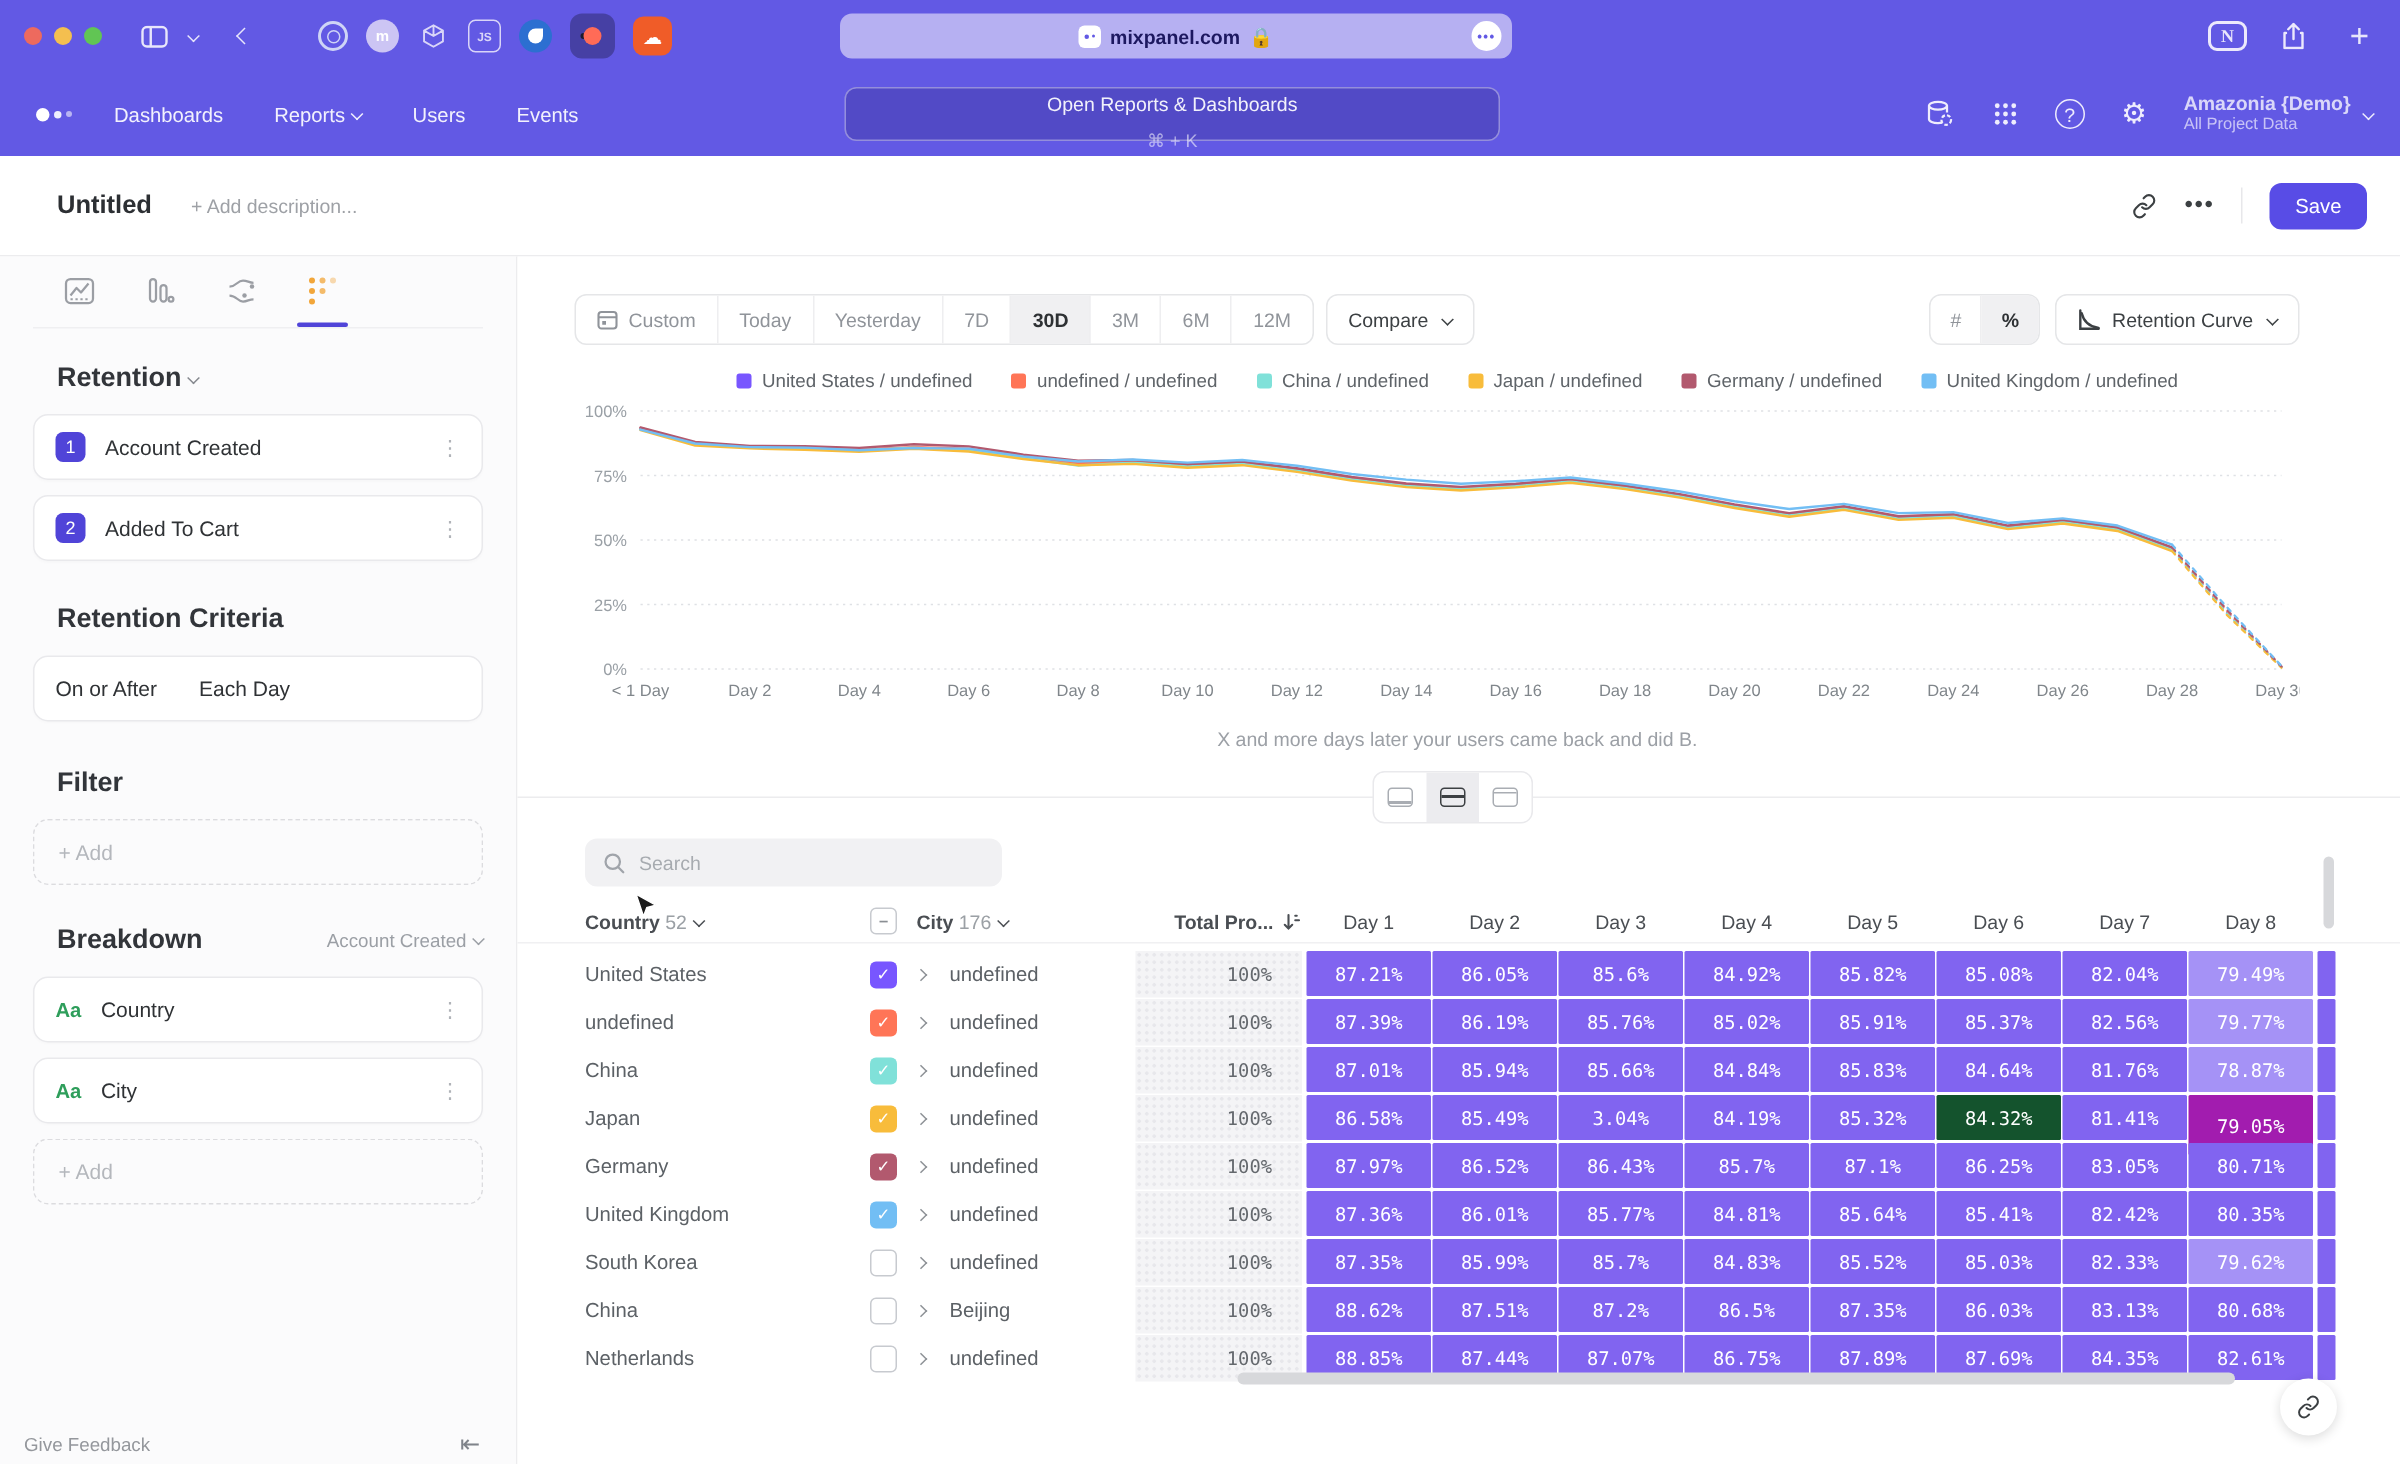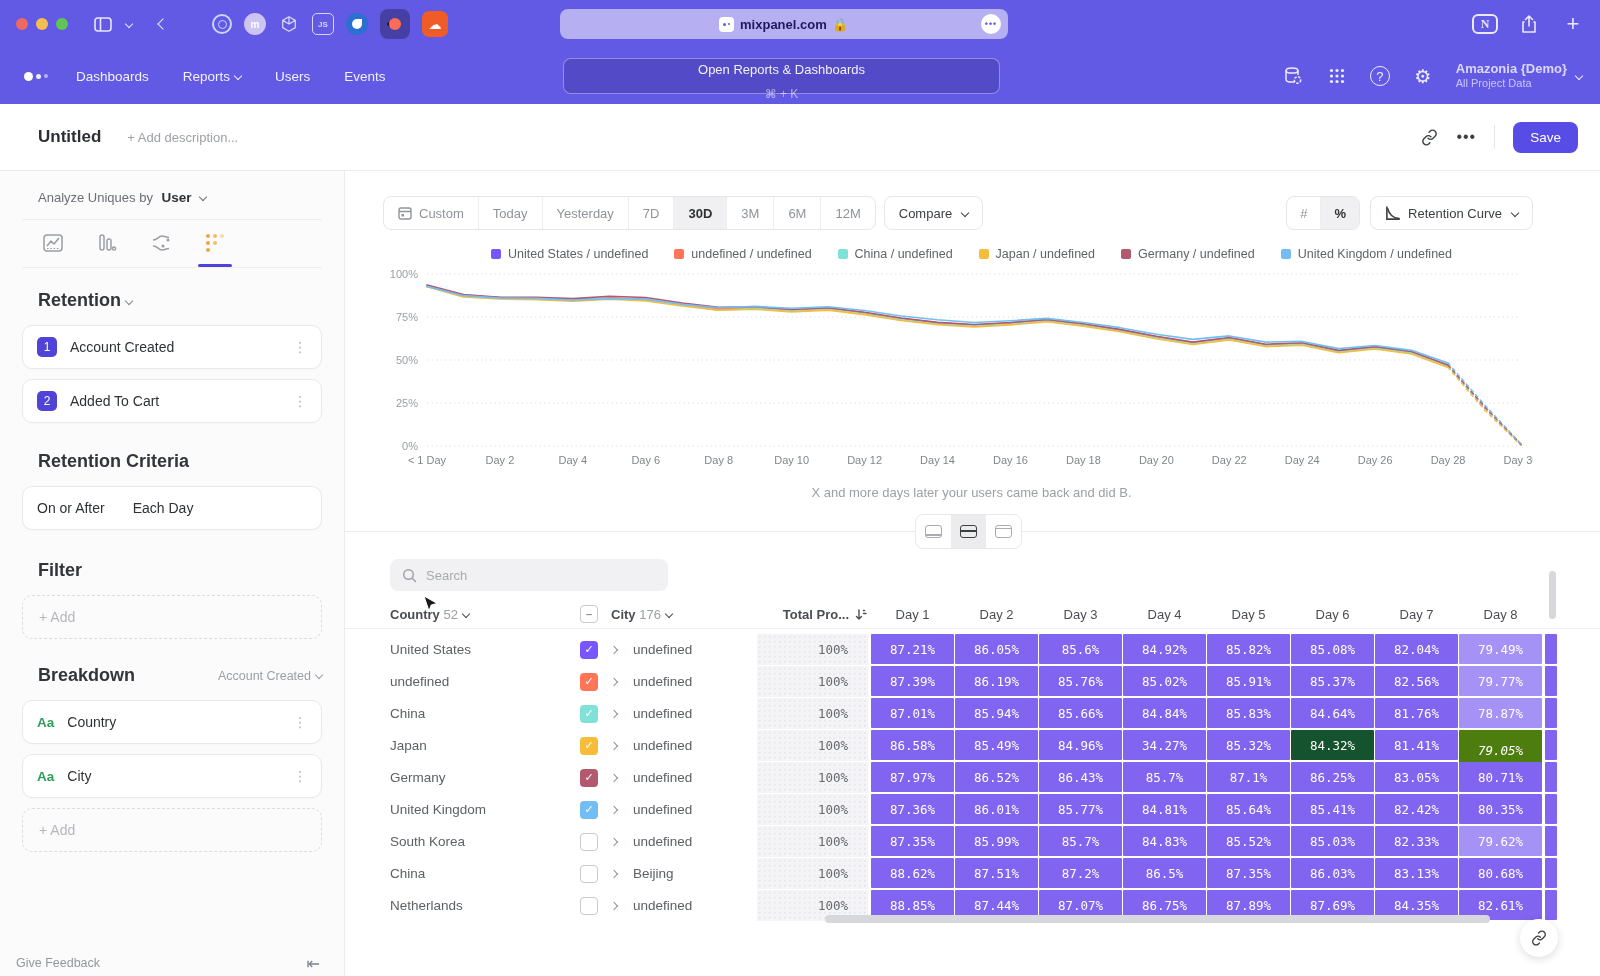--- a/index.html
+++ b/index.html
@@ -241,25 +241,20 @@
     </span>
     <span style="color:#3c4043;font-size:16px;letter-spacing:1px">•••</span>
     <span class="vdiv"></span>
     <button class="save">Save</button>
   </div>
 </div>
 
 <div class="content">
 
   <aside class="sidebar">
-    <div class="sb-row1">
-      <span>Analyze Uniques by</span>
-      <b>User</b>
-      <i class="chev" style="color:#6b6f75"></i>
-    </div>
     <div class="sb-tabs">
       <span class="sb-tab">
         <svg class="icon" width="22" height="22" viewBox="0 0 22 22">
             <rect x="2" y="3" width="18" height="16" rx="3" fill="none" stroke="#9b9ea4" stroke-width="1.5"></rect>
             <polyline points="5,14 9,9 12,12 17,6" fill="none" stroke="#9b9ea4" stroke-width="1.5" stroke-linejoin="round"></polyline>
             <line x1="5" y1="16.5" x2="17" y2="16.5" stroke="#9b9ea4" stroke-width="1.2" stroke-dasharray="1.5 1.8"></line>
           </svg>
       </span>
       <span class="sb-tab">
         <svg class="icon" width="22" height="22" viewBox="0 0 22 22">
@@ -658,35 +653,35 @@
           <div class="cell total" style="left: 412px; width: 111px; top: 0px; height: 100%;">
             <span>100%</span>
           </div>
           <div class="cell val" style="left: 526px; width: 83px; top: 0px; height: 30px; background: rgb(129, 100, 240);">
             <span>86.58%</span>
           </div>
           <div class="cell val" style="left: 610px; width: 83px; top: 0px; height: 30px; background: rgb(129, 100, 240);">
             <span>85.49%</span>
           </div>
           <div class="cell val" style="left: 694px; width: 83px; top: 0px; height: 30px; background: rgb(129, 100, 240);">
-            <span>84.96%</span>
+            <span>3.04%</span>
           </div>
           <div class="cell val" style="left: 778px; width: 83px; top: 0px; height: 30px; background: rgb(129, 100, 240);">
-            <span>34.27%</span>
+            <span>84.19%</span>
           </div>
           <div class="cell val" style="left: 862px; width: 83px; top: 0px; height: 30px; background: rgb(129, 100, 240);">
             <span>85.32%</span>
           </div>
           <div class="cell val" style="left: 946px; width: 83px; top: 0px; height: 30px; background: #14532d;">
             <span>84.32%</span>
           </div>
           <div class="cell val" style="left: 1030px; width: 83px; top: 0px; height: 30px; background: rgb(129, 100, 240);">
             <span>81.41%</span>
           </div>
-          <div class="cell val" style="left: 1114px; width: 83px; top: 0px; height: 40px; background: #4d7c0f; font-style: italic;">
+          <div class="cell val" style="left: 1114px; width: 83px; top: 0px; height: 40px; background: #a21caf;">
             <span>79.05%</span>
           </div>
           <div class="cell val" style="left: 1200px; width: 12px; top: 0px; height: 30px; background: rgb(129, 100, 240);"></div>
         </div>
         <div class="trow" style="top: 128px;">
           <div class="cell " style="left: 45px; width: 185px; top: 0px; height: 100%;">
             <span>Germany</span>
           </div>
           <div class="cell " style="left: 235px; width: 20px; top: 0px; height: 100%;">
             <span class="cbx" style="background: rgb(178, 89, 110);">✓</span>

